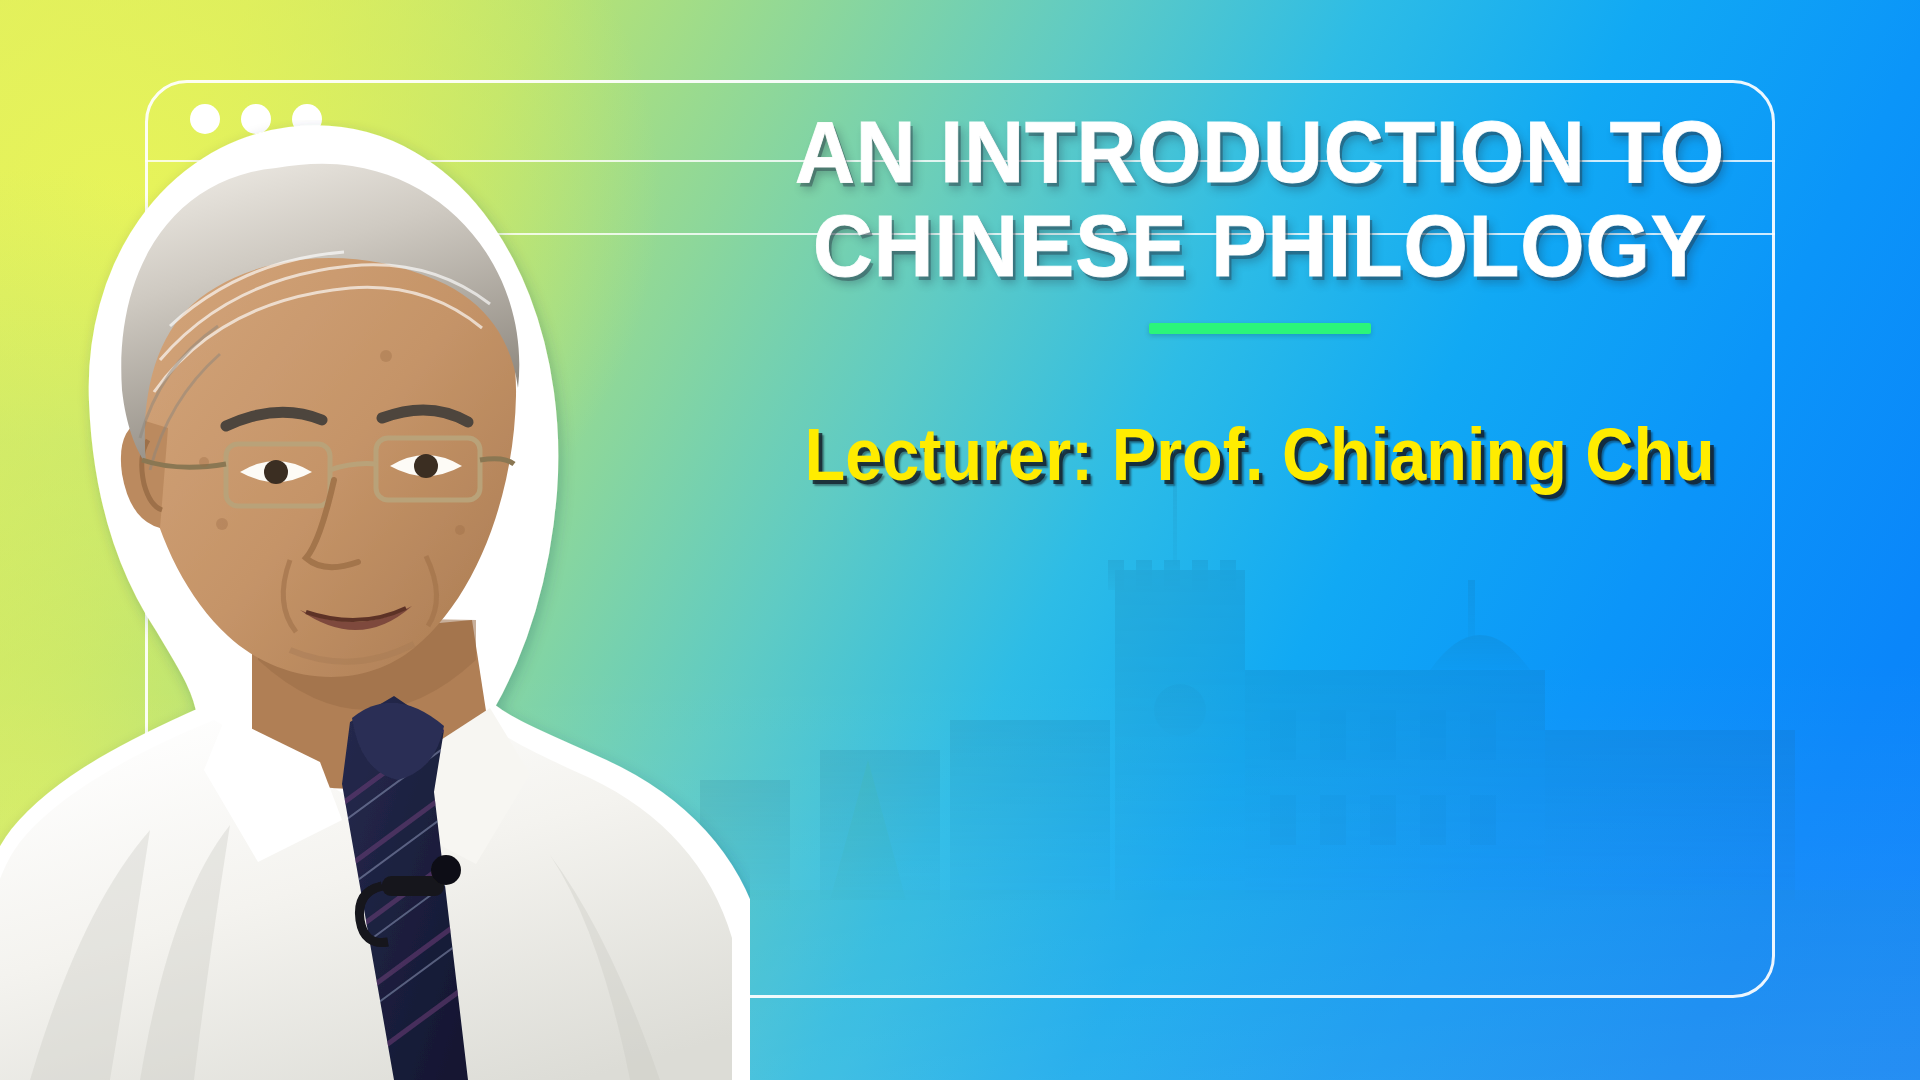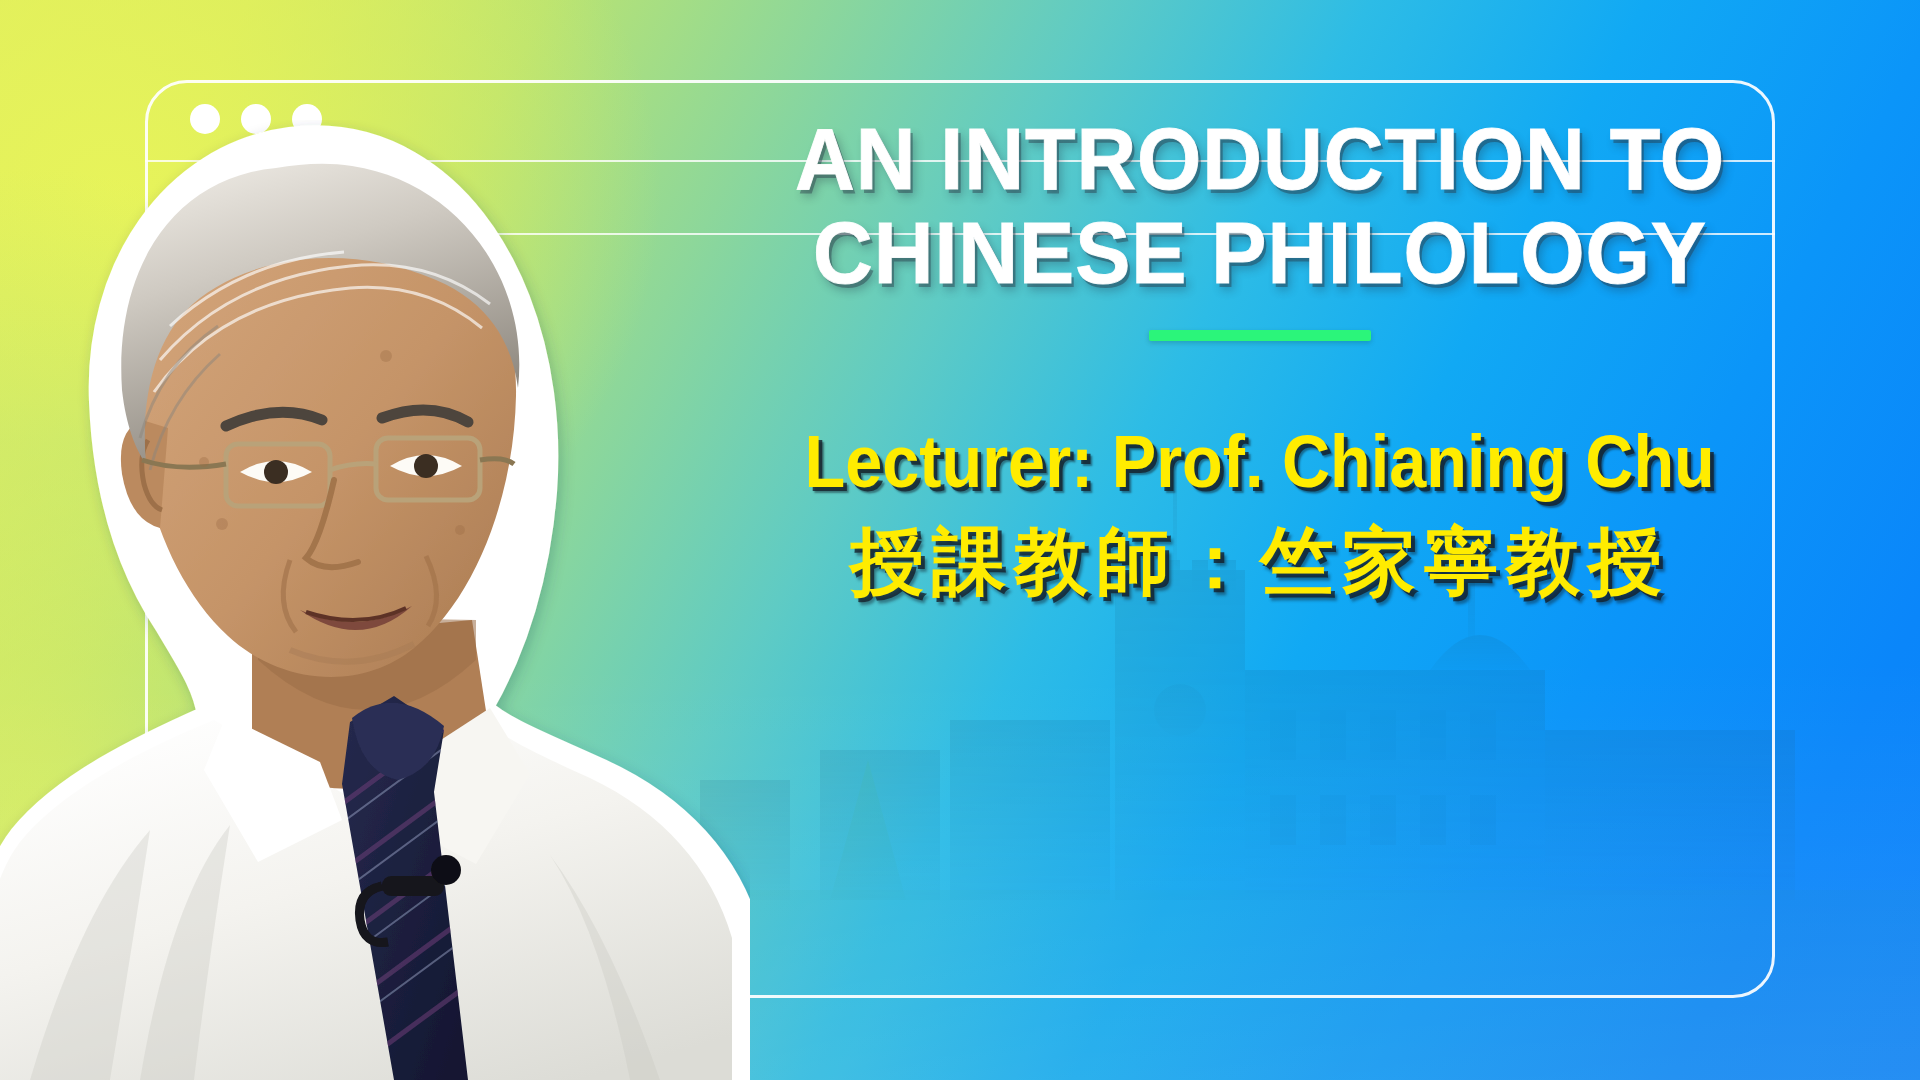--- a/index.html
+++ b/index.html
@@ -59,21 +59,21 @@
   .dot{width:30px;height:30px;border-radius:50%;background:#fff;}
 
   
   .portrait{
     position:absolute;left:-10px;top:120px;width:760px;height:960px;
   }
   .portrait svg{display:block;width:100%;height:100%;}
 
   
   .content{
-    position:absolute;left:740px;top:90px;width:1040px;height:960px;
+    position:absolute;left:740px;top:83px;width:1040px;height:960px;
     display:flex;flex-direction:column;align-items:center;
     pointer-events:none;
   }
 
   .title-en{
     width:100%;text-align:center;
     font-family:"Liberation Sans",sans-serif;
     font-weight:bold;
     font-size:88px;
     line-height:.98;
@@ -377,17 +377,16 @@
 
     <div class="title-en">
       <span class="ln ln1">AN INTRODUCTION TO</span>
       <span class="ln ln2">CHINESE PHILOLOGY</span>
     </div>
 
 
     <div class="accent-bar"></div>
 
     <div class="lecturer-en">Lecturer: Prof. Chianing Chu</div>
-    <div class="lecturer-zh">授課教師：竺家寧教授</div>
 
   </div>
 
 </div>
 
 </body></html>

